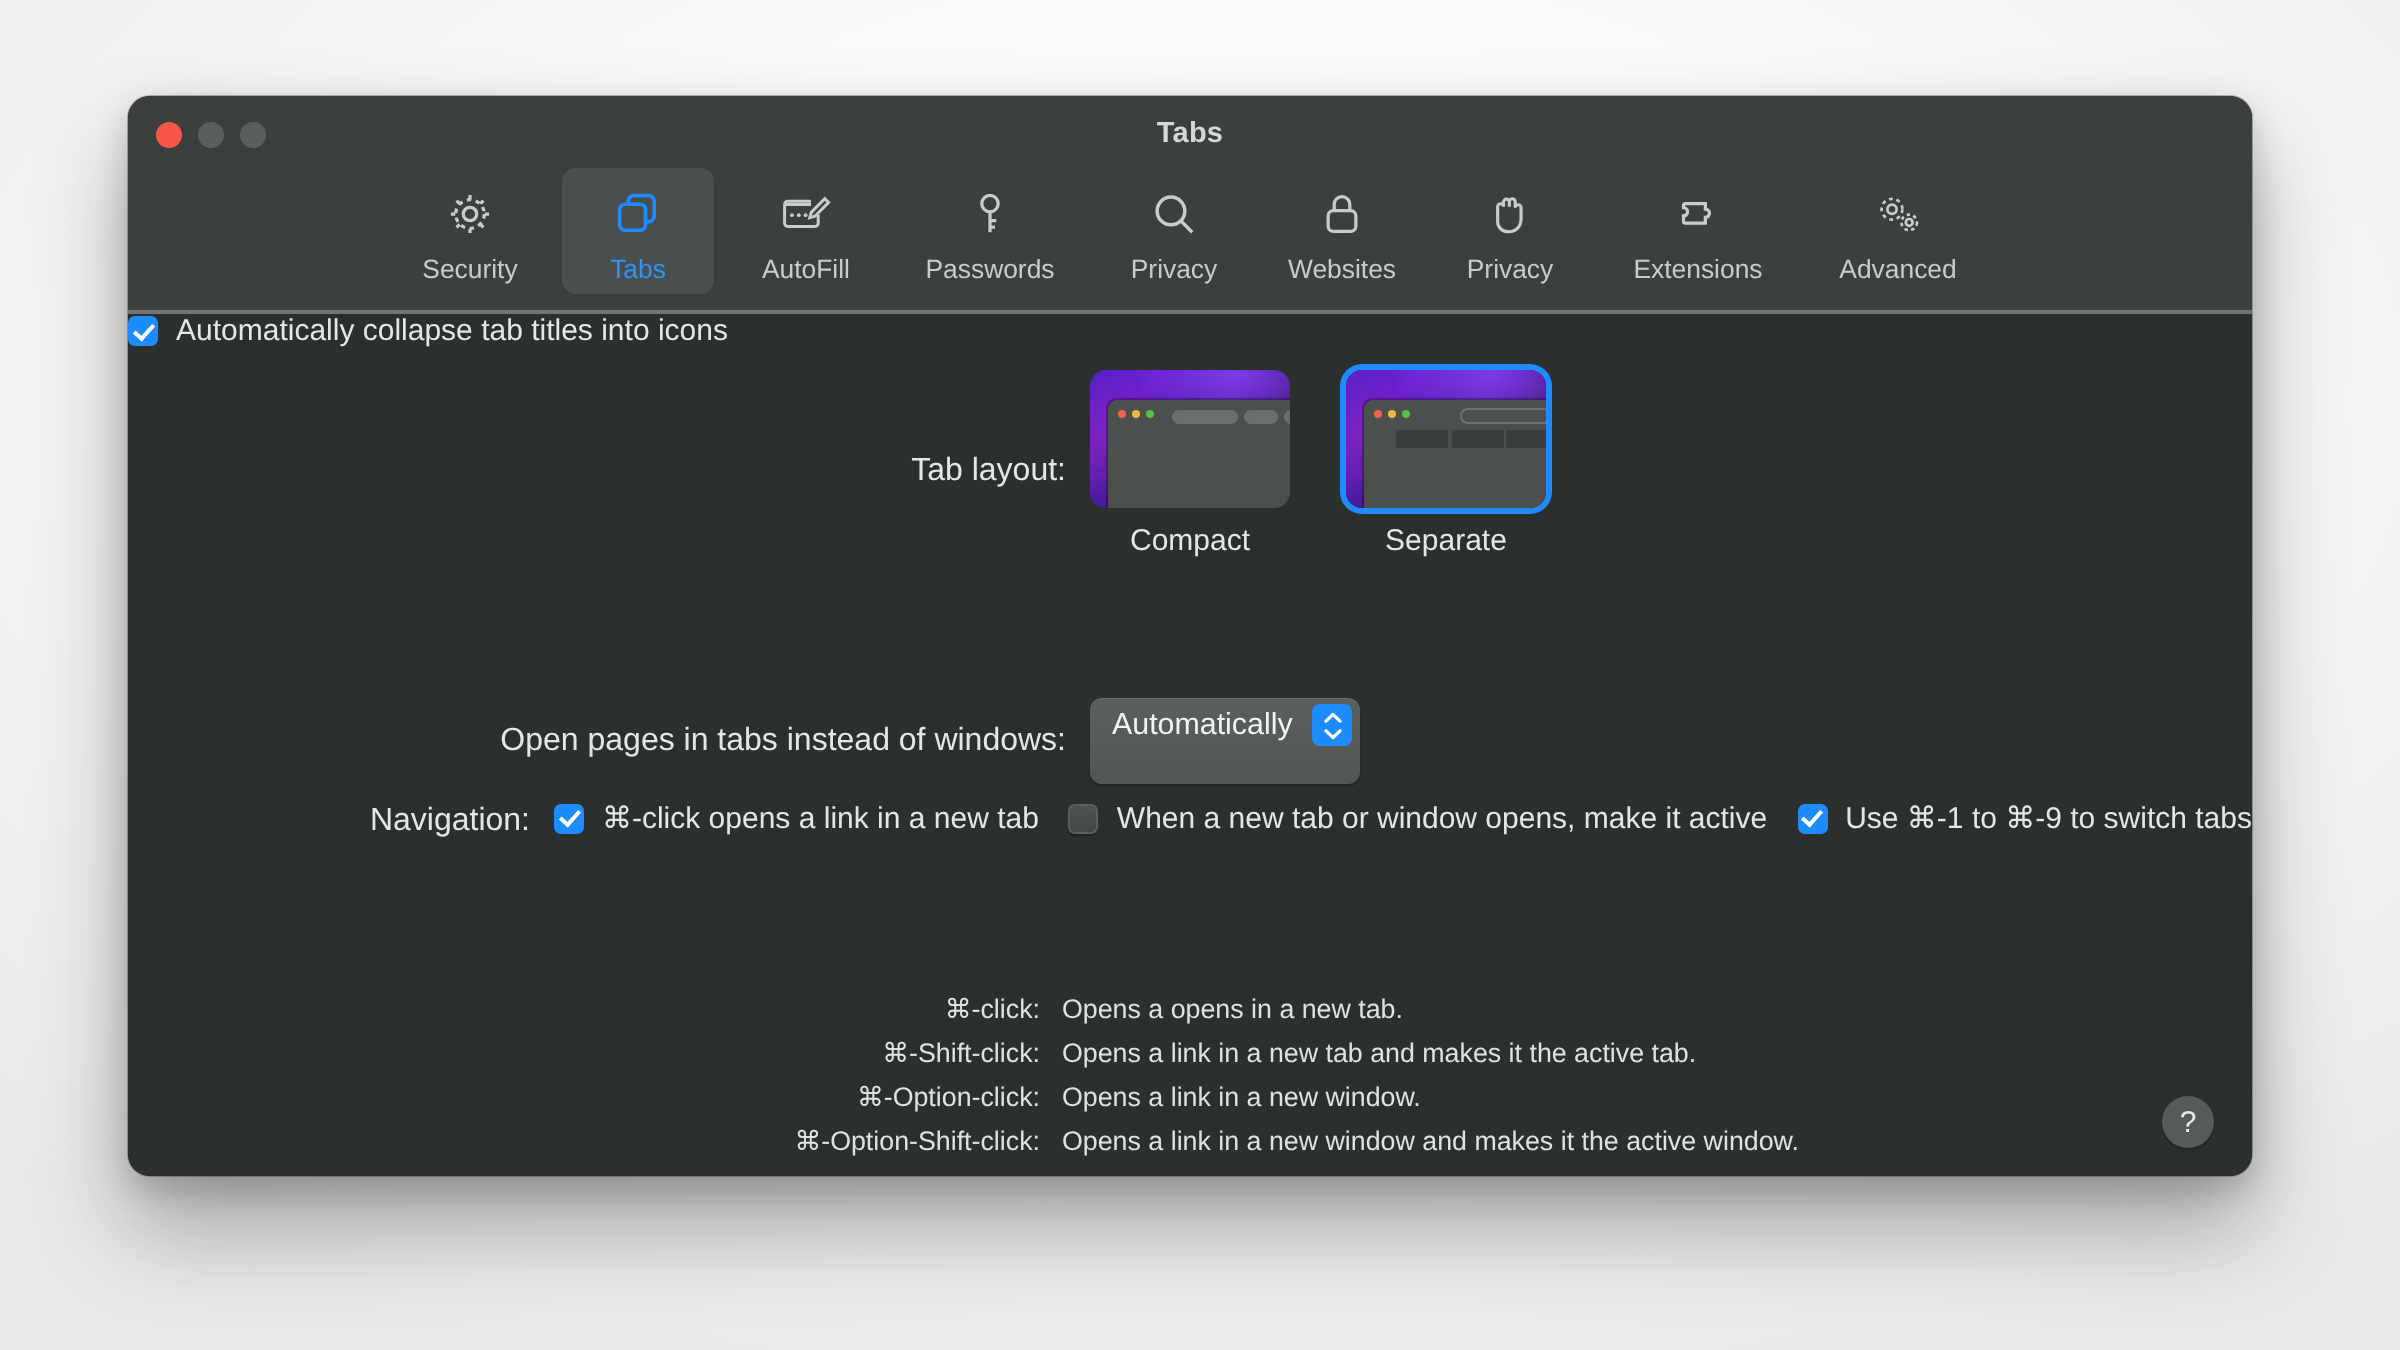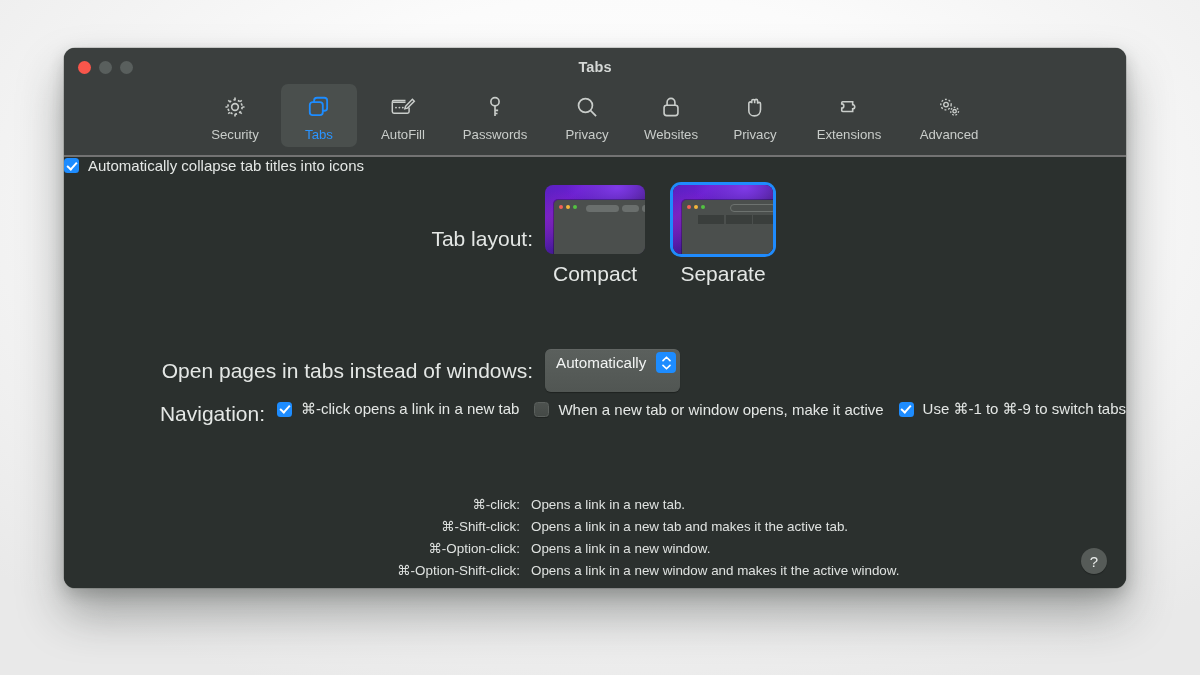--- a/index.html
+++ b/index.html
@@ -114,21 +114,21 @@
     background: #2b302e;
   }
   .row {
     position: absolute;
     display: flex;
     align-items: flex-start;
   }
   .form-label {
     text-align: right;
     color: #e4e7e5;
-    font-size: 21px;
+    font-size: 16px;
     white-space: nowrap;
   }
 
   
   #row-tablayout { left: 0; top: 28px; width: 100%; }
   #tablayout-label {
     width: 469px;
     padding-right: 12px;
     margin-top: 42px;
   }
@@ -226,21 +226,21 @@
     background: #3a3e3c;
   }
   .sep-strip span:nth-child(1) { width: 26px; }
   .sep-strip span:nth-child(2) { width: 26px; }
   .sep-strip span:nth-child(3) { width: 26px; }
   .thumb-body { background: #4b4f4d; height: 100%; }
   .selected-thumb {
     box-shadow: 0 0 0 3px #1f8bfd;
   }
   .layout-name {
-    font-size: 21px;
+    font-size: 15px;
     color: #e4e7e5;
   }
 
   
   .cbrow {
     display: flex;
     align-items: center;
     gap: 9px;
     cursor: default;
   }
@@ -581,21 +581,21 @@
           </div>
 
         </div>
       </div>
 
       <div id="help-table" data-name="shortcut-reference-table">
         <table>
           <tbody>
             <tr data-name="table-row">
               <td class="key" data-name="shortcut-key">⌘-click:</td>
-              <td class="desc" data-name="shortcut-description">Opens a link in a new tab.</td>
+              <td class="desc" data-name="shortcut-description">Opens a opens in a new tab.</td>
             </tr>
             <tr data-name="table-row">
               <td class="key" data-name="shortcut-key">⌘-Shift-click:</td>
               <td class="desc" data-name="shortcut-description">Opens a link in a new tab and makes it the active tab.</td>
             </tr>
             <tr data-name="table-row">
               <td class="key" data-name="shortcut-key">⌘-Option-click:</td>
               <td class="desc" data-name="shortcut-description">Opens a link in a new window.</td>
             </tr>
             <tr data-name="table-row">

